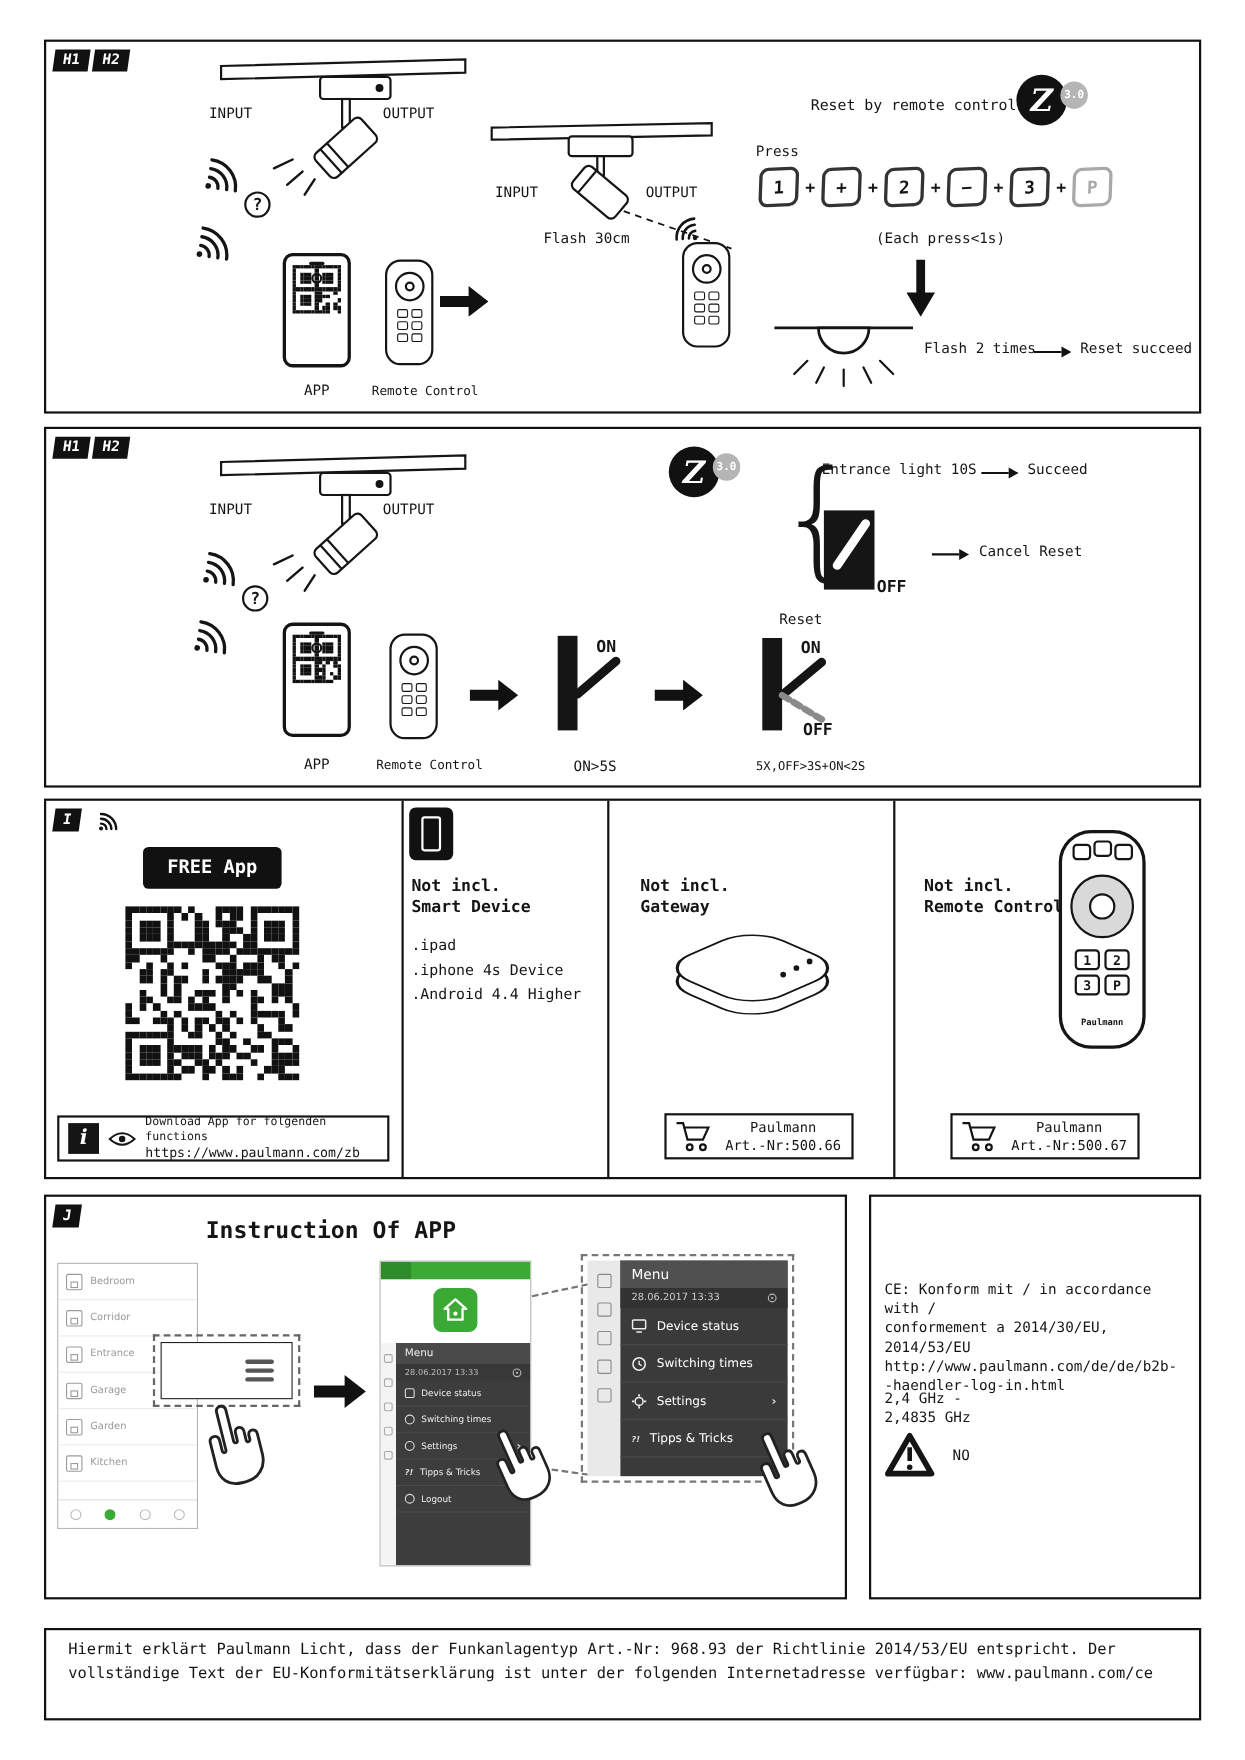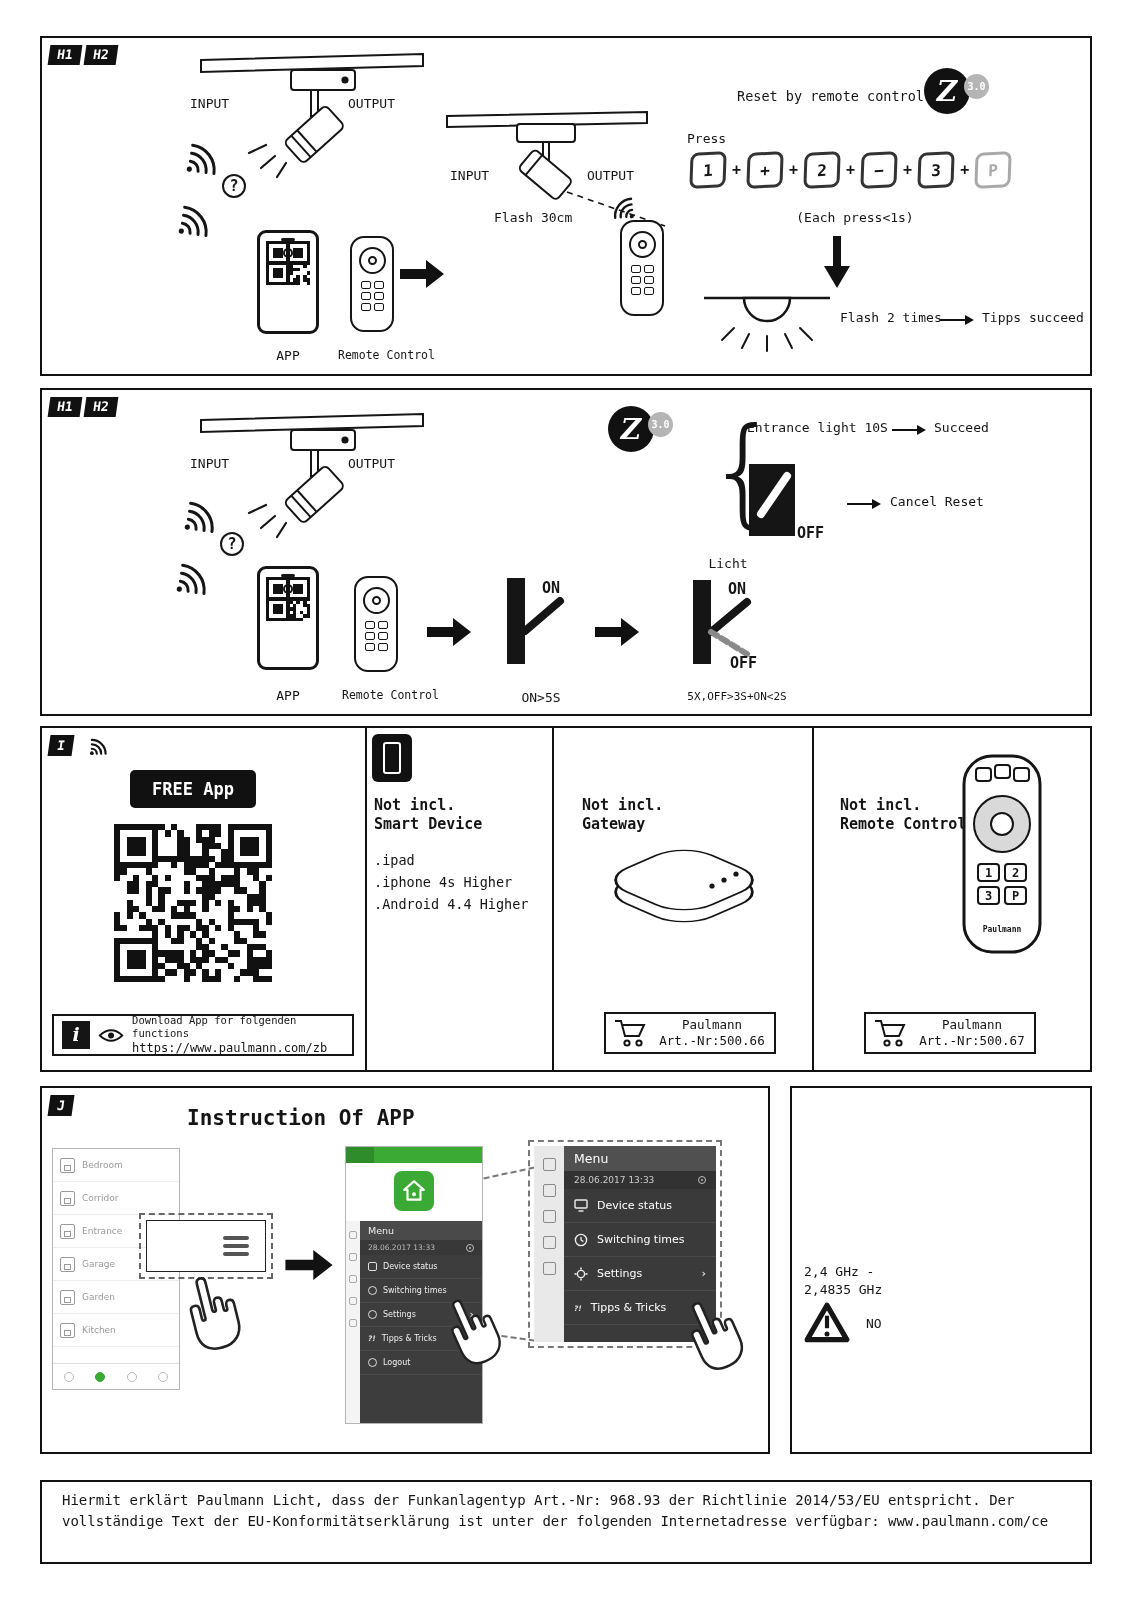--- a/index.html
+++ b/index.html
@@ -421,21 +421,21 @@
         <line x1="65" y1="48" x2="65" y2="63"></line>
         <line x1="83" y1="46" x2="90" y2="60"></line>
         <line x1="98" y1="40" x2="110" y2="52"></line>
     </g>
   </svg>
   <span class="lbl" style="left:798px;top:272px">Flash 2 times</span>
   <svg class="abs" style="left:898px;top:276px" width="34" height="12" viewBox="0 0 34 12">
       <line x1="0" y1="6" x2="25" y2="6" stroke="#111" stroke-width="2"></line>
       <path d="M25 1 l9 5 -9 5 z" fill="#111"></path>
     </svg>
-  <span class="lbl" style="left:940px;top:272px">Tipps succeed</span>
+  <span class="lbl" style="left:940px;top:272px">Reset succeed</span>
 </section>
 
 <section class="panel" style="left:40px;top:388px;width:1052px;height:328px">
   <div class="tags">
     <span class="tag">H1</span>
     <span class="tag">H2</span>
   </div>
 
   <svg class="abs" style="left:145px;top:14px" width="250" height="140" viewBox="0 0 250 140">
     <g fill="#fff" stroke="#151515" stroke-width="2">
@@ -697,21 +697,21 @@
     </svg>
   <svg class="abs" style="left:462px;top:185px" width="74" height="92" viewBox="0 0 74 92">
     <rect x="3" y="3" width="18" height="86" fill="#151515"></rect>
     <line x1="21" y1="56" x2="56" y2="26" stroke="#151515" stroke-width="8" stroke-linecap="round"></line>
     <text x="38" y="18" font-size="15" font-weight="bold" fill="#151515">ON</text>
   </svg>
   <svg class="abs" style="left:553px;top:228px" width="44" height="28" viewBox="0 0 44 28">
       <path d="M0 9 h26 v-9 l18 14 -18 14 v-9 h-26 z" fill="#111"></path>
     </svg>
 
-  <span class="lbl c" style="left:648px;top:166px;width:76px">Licht</span>
+  <span class="lbl c" style="left:648px;top:166px;width:76px">Reset</span>
   <svg class="abs" style="left:648px;top:182px" width="78" height="98" viewBox="0 0 78 98">
     <rect x="3" y="8" width="18" height="84" fill="#151515"></rect>
     <line x1="21" y1="60" x2="57" y2="30" stroke="#151515" stroke-width="8" stroke-linecap="round"></line>
     <line x1="21" y1="60" x2="57" y2="82" stroke="#8a8a8a" stroke-width="6" stroke-dasharray="7 5" stroke-linecap="round"></line>
     <text x="38" y="22" font-size="15" font-weight="bold" fill="#151515">ON</text>
     <text x="40" y="96" font-size="15" font-weight="bold" fill="#151515">OFF</text>
   </svg>
 
   <span class="lbl c" style="left:462px;top:300px;width:74px">ON&gt;5S</span>
   <span class="lbl c" style="left:630px;top:300px;width:130px;font-size:11px">5X,OFF&gt;3S+ON&lt;2S</span>
@@ -1373,21 +1373,21 @@
       <span class="dl2">https://www.paulmann.com/zb</span>
     </div>
   </div>
 
   <div class="phone-badge" style="left:330px;top:6px">
       <span class="pb-body"></span>
     </div>
   <span class="h-not" style="left:332px;top:68px">Not incl.</span>
   <span class="h-not" style="left:332px;top:87px">Smart Device</span>
   <span class="dev-line" style="left:332px;top:124px">.ipad</span>
-  <span class="dev-line" style="left:332px;top:146px">.iphone 4s Higher</span>
+  <span class="dev-line" style="left:332px;top:146px">.iphone 4s Device</span>
   <span class="dev-line" style="left:332px;top:168px">.Android 4.4 Higher</span>
 
   <span class="h-not" style="left:540px;top:68px">Not incl.</span>
   <span class="h-not" style="left:540px;top:87px">Gateway</span>
   <svg class="abs" style="left:552px;top:102px" width="180" height="112" viewBox="0 0 180 112">
     <rect x="-52" y="-52" width="104" height="104" rx="34" transform="translate(90,62) scale(1.15,0.5) rotate(45)" fill="#fff" stroke="#151515" stroke-width="2.5"></rect>
     <rect x="-52" y="-52" width="104" height="104" rx="34" transform="translate(90,50) scale(1.15,0.5) rotate(45)" fill="#fff" stroke="#151515" stroke-width="2.5"></rect>
     <g fill="#151515">
       <circle cx="118" cy="56" r="2.6"></circle>
         <circle cx="130" cy="50" r="2.6"></circle>
@@ -1599,20 +1599,24 @@
         <span>Tipps &amp; Tricks</span>
       </div>
     </div>
   </div>
   <svg class="hand" style="left:648px;top:208px;transform:rotate(-24deg)" width="54" height="78" viewBox="0 0 64 92">
     <path d="M24 2 c3 0 5 2 5 5 v34 c0 1 1 2 2 2 s2 -1 2 -2 v-8 c0 -3 2 -5 4 -5 c3 0 5 2 5 5 v10 c0 1 1 2 2 2 s2 -1 2 -2 v-4 c0 -3 2 -5 4 -5 c3 0 5 2 5 5 v22 c0 14 -10 24 -24 24 h-4 c-14 0 -22 -9 -22 -23 v-26 c0 -3 2 -5 5 -5 s5 2 5 5 v12 c0 1 1 2 2 2 s2 -1 2 -2 v-41 c0 -3 2 -5 5 -5 z" fill="#fff" stroke="#222" stroke-width="3" stroke-linejoin="round"></path>
   </svg>
 </section>
 
 <section class="panel" style="left:790px;top:1086px;width:302px;height:368px">
+  <div class="rtxt pre" style="left:12px;top:76px;width:280px">CE: Konform mit / in accordance with /
+conformement a 2014/30/EU, 2014/53/EU
+http://www.paulmann.com/de/de/b2b-
+-haendler-log-in.html</div>
   <div class="rtxt pre" style="left:12px;top:175px;width:280px">2,4 GHz -
 2,4835 GHz</div>
   <svg class="abs" style="left:10px;top:212px" width="50" height="46" viewBox="0 0 48 44">
     <polygon points="24,5 43,38 5,38" fill="none" stroke="#151515" stroke-width="5" stroke-linejoin="round"></polygon>
     <rect x="22" y="15" width="4" height="12" fill="#151515"></rect>
     <circle cx="24" cy="32.5" r="2.4" fill="#151515"></circle>
   </svg>
   <span class="lbl" style="left:74px;top:228px">NO</span>
 </section>
 

